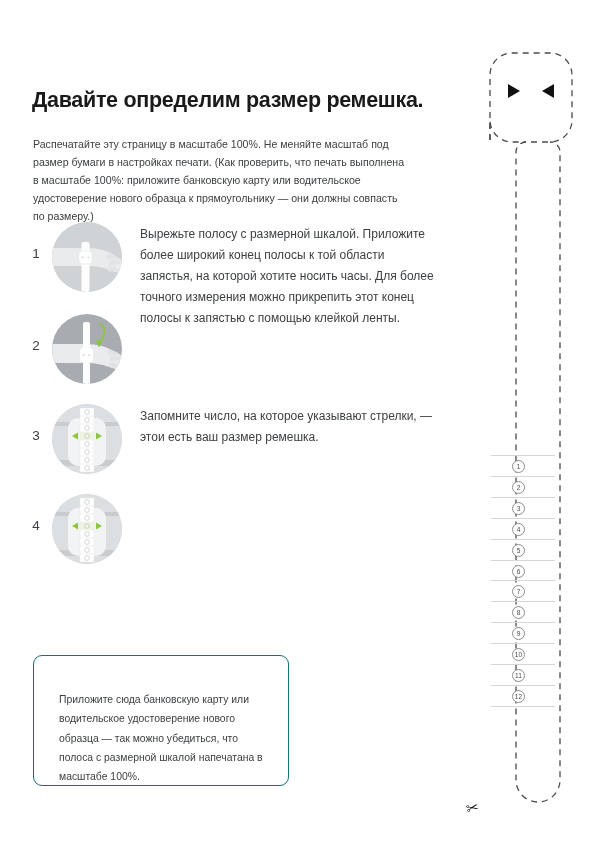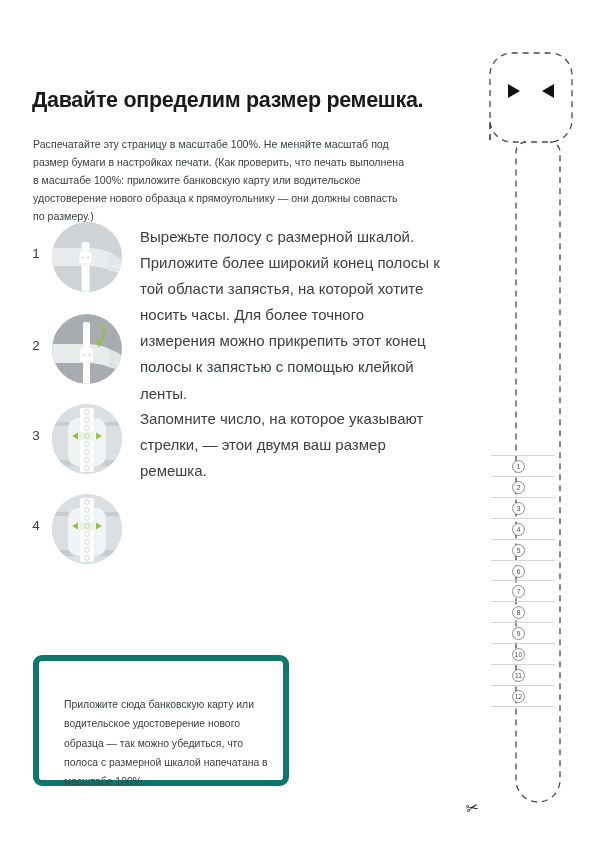--- a/index.html
+++ b/index.html
@@ -35,35 +35,35 @@
     width:16px;text-align:center;
     font-size:13.5px;color:#3a4046;font-weight:normal;
   }
   .step-ill{
     position:absolute;left:52px;top:8px;
     width:70px;height:70px;border-radius:50%;
     background:#cfd3d6;overflow:hidden;
   }
   .step-text{
     position:absolute;left:140px;top:10px;width:300px;
-    font-size:15px;line-height:1.74;color:#3c4043;
+    font-size:12px;line-height:1.74;color:#3c4043;
   }
   .step1{height:92px;}
   .step2{height:86px;}
   .step3{height:88px;}
   .step4{height:88px;}
 
   
   .ill-svg{display:block;width:70px;height:70px;}
 
   
   .card{
     position:absolute;left:33px;top:655px;
     width:256px;height:131px;
-    border:6px solid #0f766e;border-radius:9px;
+    border:1px solid #0f766e;border-radius:9px;
     box-sizing:border-box;background:#fff;
   }
   .card-text{
     position:absolute;left:25px;top:34px;width:215px;
     font-size:10.4px;line-height:1.86;color:#3c4043;
   }
 
   
   .strip{position:absolute;left:440px;top:0;width:166px;height:857px;}
   .strip svg{display:block;}
@@ -187,21 +187,21 @@
                 <circle cx="35" cy="40" r="2.4"></circle>
                   <circle cx="35" cy="48" r="2.4"></circle>
                 <circle cx="35" cy="56" r="2.4"></circle>
                   <circle cx="35" cy="64" r="2.4"></circle>
               </g>
               <path d="M20 32 l6 -3.4 v6.8 Z" fill="#8cc63f"></path>
               <path d="M50 32 l-6 -3.4 v6.8 Z" fill="#8cc63f"></path>
             </g>
           </svg>
         </div>
-        <div class="step-text">Запомните число, на которое указывают стрелки, — этои двумя ваш размер ремешка.</div>
+        <div class="step-text">Запомните число, на которое указывают стрелки, — этои есть ваш размер ремешка.</div>
       </div>
 
       <div class="step step4">
         <div class="step-num">4</div>
         <div class="step-ill">
           <svg class="ill-svg" viewBox="0 0 70 70">
             <defs>
                 <clipPath id="c4">
                   <circle cx="35" cy="35" r="35"></circle>
                 </clipPath>

